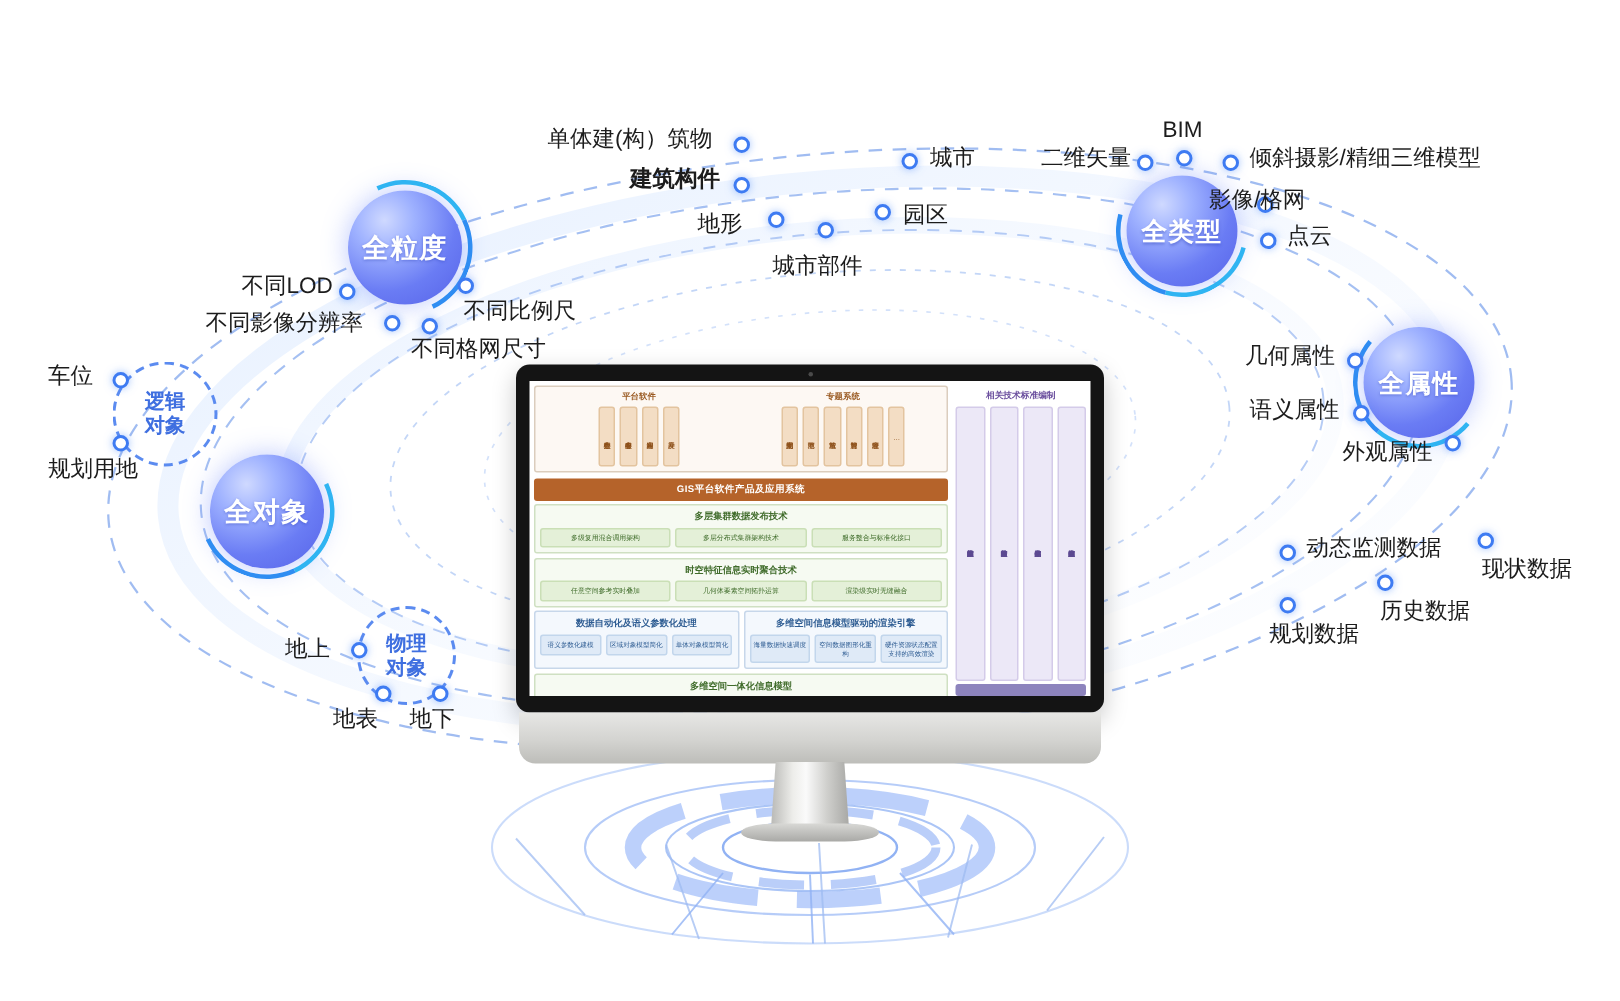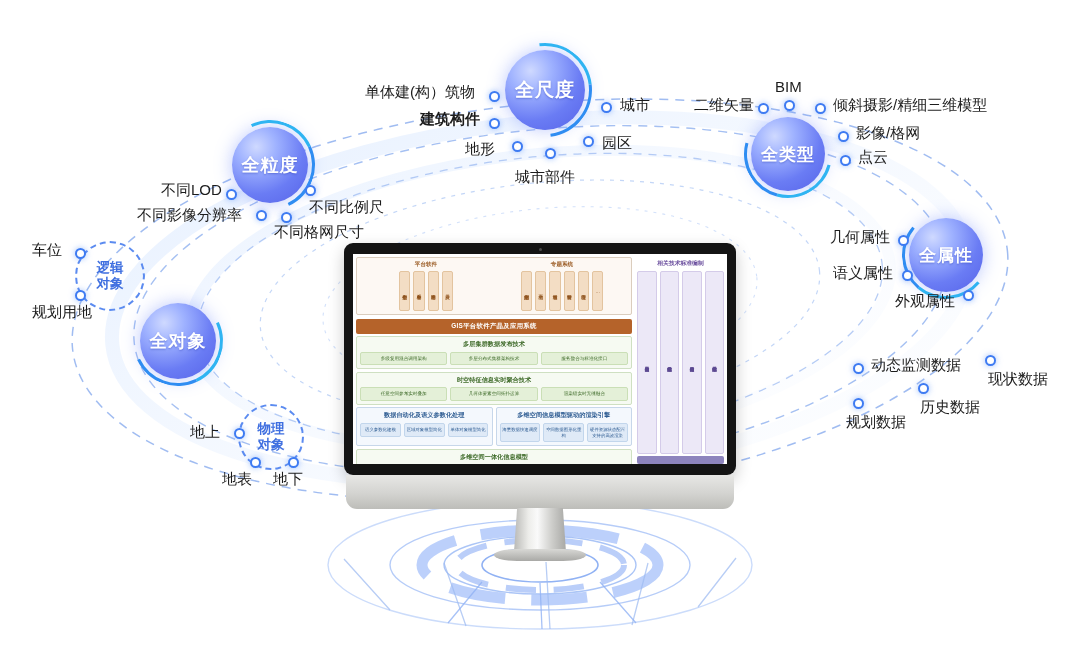--- a/index.html
+++ b/index.html
@@ -112,24 +112,20 @@
       <ellipse rx="84" ry="25" fill="none" stroke="#5d8cf2" stroke-width="6" opacity=".5" stroke-dasharray="30 18"></ellipse>
       <g fill="none" stroke="#8fb0ef" stroke-width="1.3" opacity=".75">
         <path d="M-150 45 L-196 -6 M-74 61 L-96 -2 M10 64 L6 -3 M92 60 L108 -2 M158 42 L196 -7"></path>
       </g>
       <g fill="none" stroke="#7ea5f2" stroke-width="1.3" opacity=".8">
         <path d="M-58 17 L-92 58 M60 17 L96 58 M0 18 L2 64"></path>
       </g>
     </g>
   </svg>
 
-  <div class="node" style="left:505px;top:50px;width:80px;height:80px;font-size:19px;">
-    <div class="ring" style="left:-7px;top:-7px;width:94px;height:94px;transform:rotate(38deg);"></div>
-    <span>全尺度</span>
-  </div>
 
   <div class="node" style="left:232px;top:127px;width:76px;height:76px;font-size:18px;">
     <div class="ring" style="left:-7px;top:-7px;width:90px;height:90px;transform:rotate(20deg);"></div>
     <span>全粒度</span>
   </div>
 
   <div class="node" style="left:751px;top:117px;width:74px;height:74px;font-size:17px;">
     <div class="ring" style="left:-7px;top:-7px;width:88px;height:88px;transform:rotate(150deg);"></div>
     <span>全类型</span>
   </div>
@@ -187,21 +183,21 @@
   <div class="dot" style="left:758px;top:103px;"></div>
   <div class="lbl" style="left:694px;top:96px;">二维矢量</div>
 
   <div class="dot" style="left:784px;top:100px;"></div>
   <div class="lbl" style="left:775px;top:78px;">BIM</div>
 
   <div class="dot" style="left:815px;top:103px;"></div>
   <div class="lbl" style="left:833px;top:96px;">倾斜摄影/精细三维模型</div>
 
   <div class="dot" style="left:838px;top:131px;"></div>
-  <div class="lbl" style="left:856px;top:124px;">影像/格网</div>
+  <div class="lbl" style="left:806px;top:124px;">影像/格网</div>
 
   <div class="dot" style="left:840px;top:155px;"></div>
   <div class="lbl" style="left:858px;top:148px;">点云</div>
 
   <div class="dot" style="left:898px;top:235px;"></div>
   <div class="lbl" style="left:830px;top:228px;">几何属性</div>
 
   <div class="dot" style="left:902px;top:270px;"></div>
   <div class="lbl" style="left:833px;top:264px;">语义属性</div>
 

